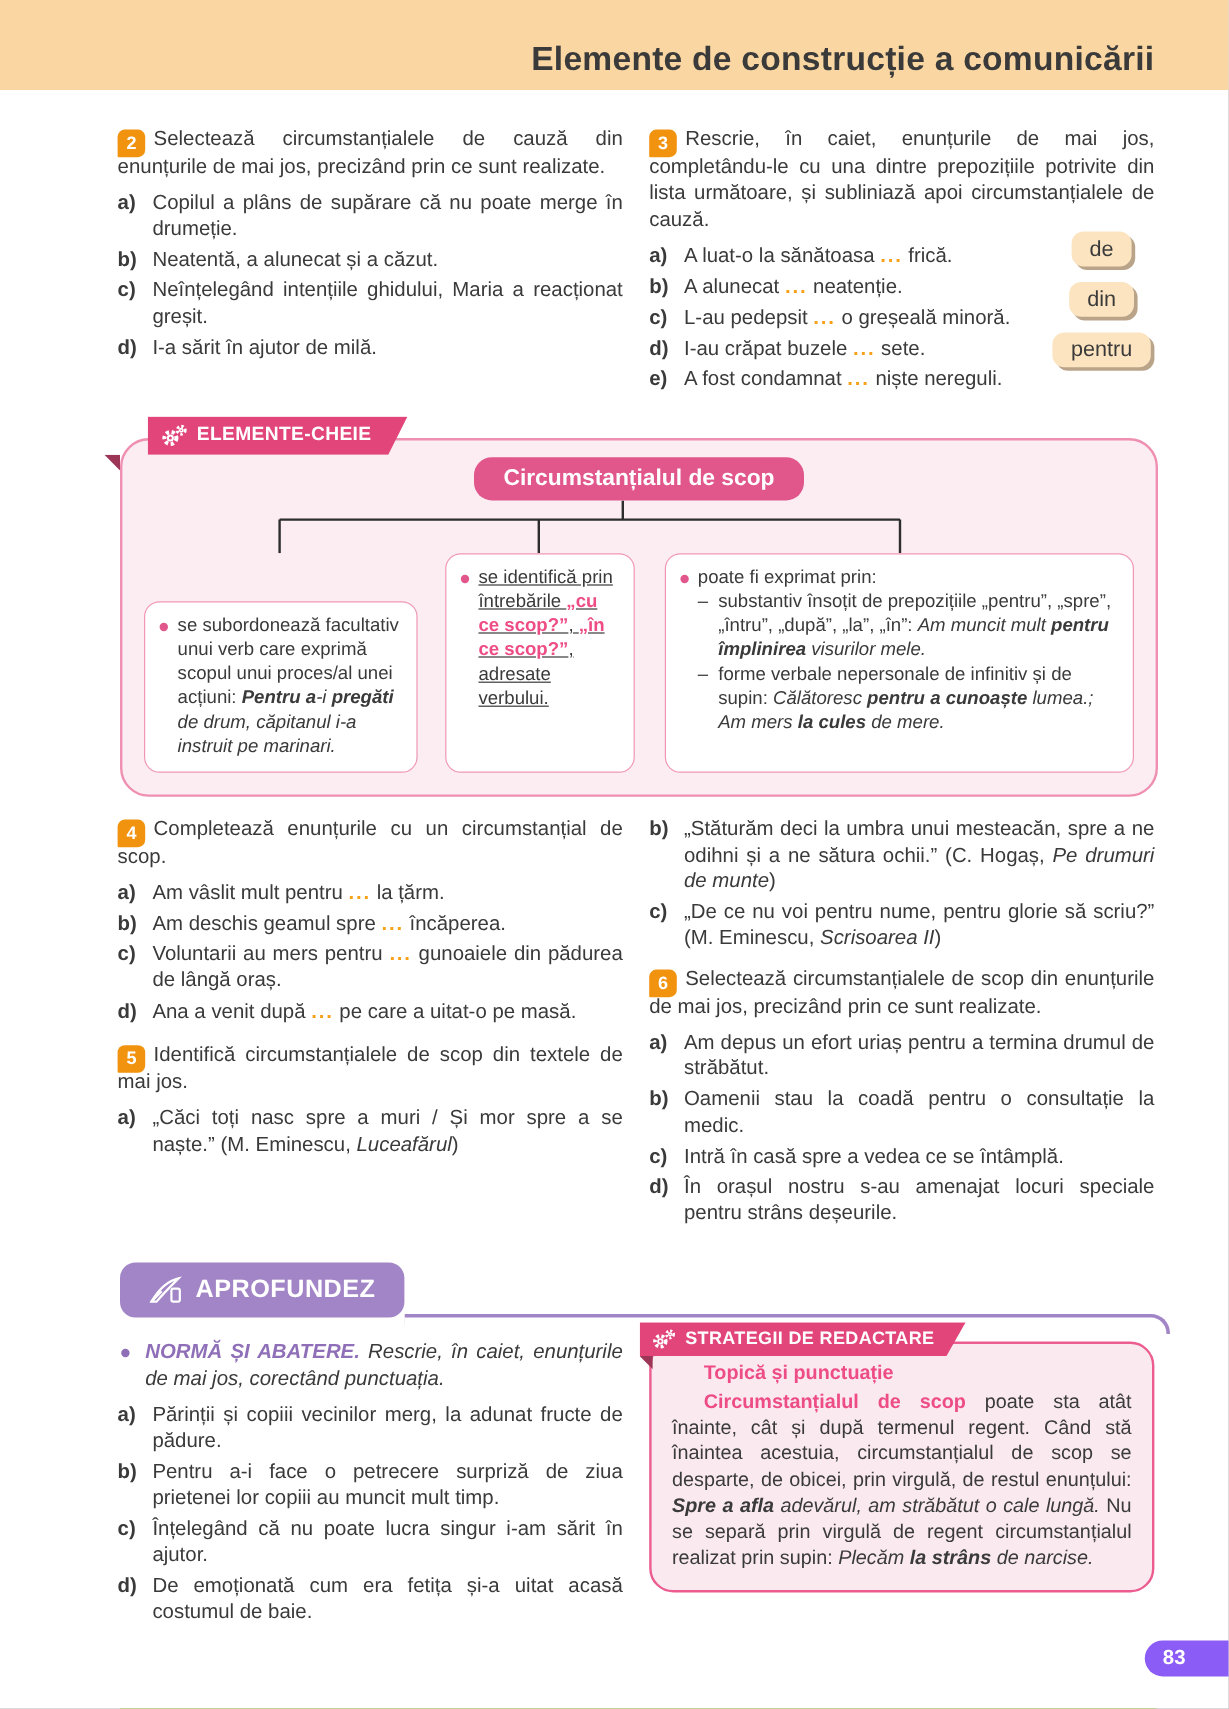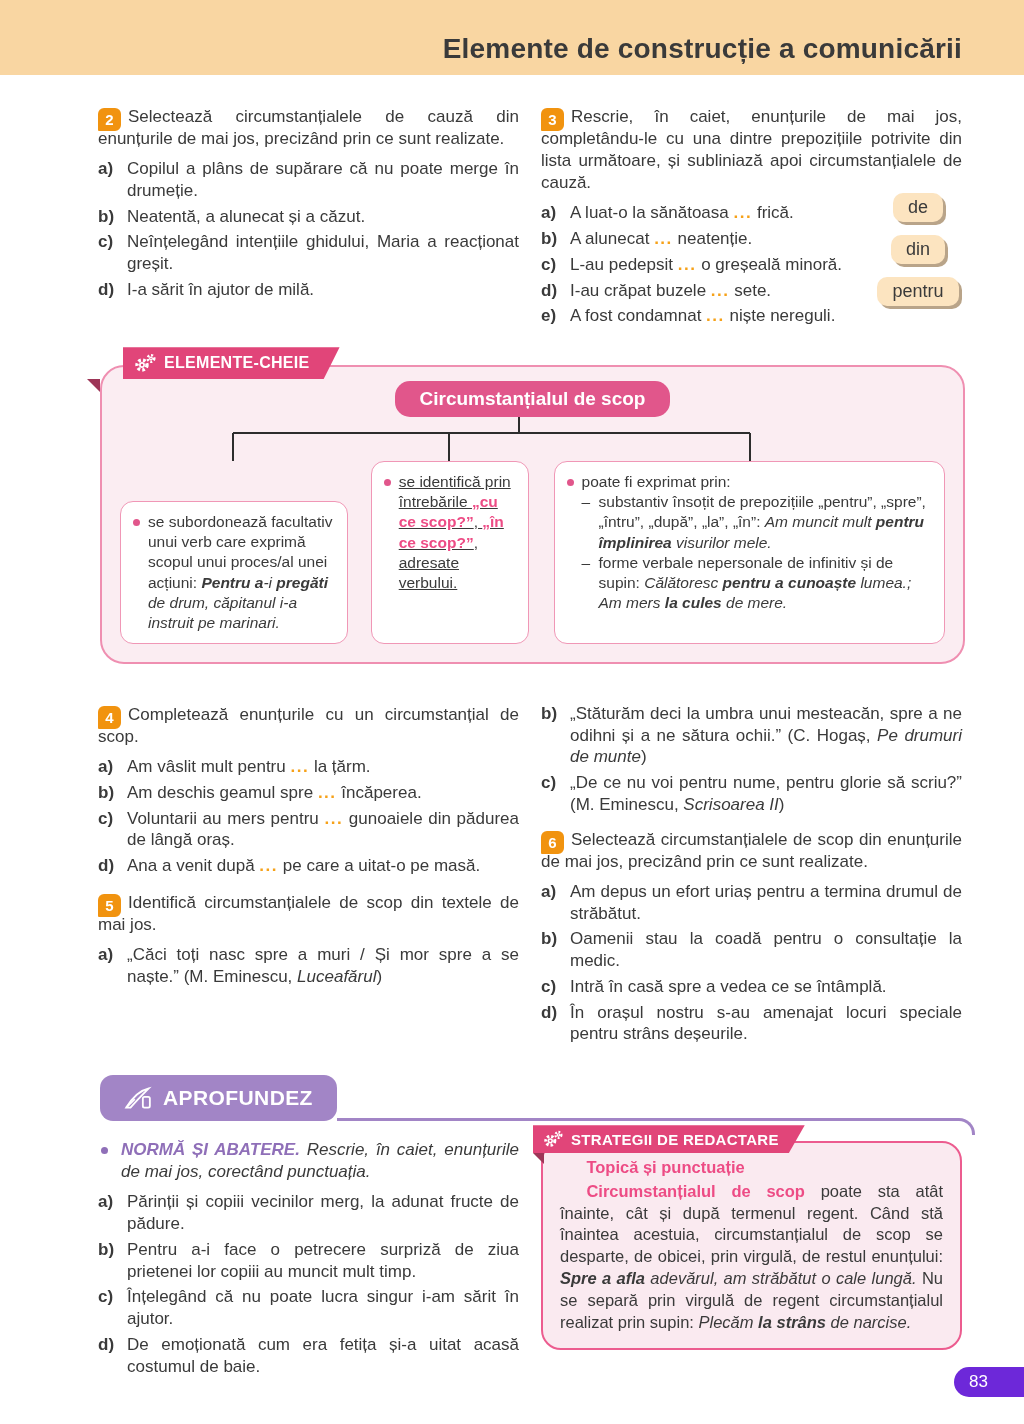--- a/index.html
+++ b/index.html
@@ -106,21 +106,21 @@
   .strat-box {
     background:#faeaf0; border:2px solid #ec5c8f; border-radius:20px;
     padding:14px 17px 15px 17px; font-size:16.5px; line-height:1.32; text-align:justify;
   }
   .strat-box .s-head { text-indent:1.6em; margin:0 0 2px 0; }
   .strat-box p { text-indent:1.6em; margin:0; }
 
   
   .page-tab {
     position:absolute; right:0; bottom:27px; width:70px; height:30px;
-    background:#6d28d9; border-radius:15px 0 0 15px; color:#fff; font-weight:normal;
+    background:#8b5cf6; border-radius:15px 0 0 15px; color:#fff; font-weight:bold;
     font-size:17px; line-height:30px; padding-left:15px;
   }
 
   .mt12 { margin-top:12px; }
   .mt14 { margin-top:14px; }
 </style>
 </head>
 <body>
 
 <div class="page">
@@ -228,21 +228,21 @@
             <circle cx="18" cy="5.5" r="1.3" stroke-width="1.3"></circle>
           </g>
         </svg>
       <span class="tab-label">ELEMENTE-CHEIE</span>
     </div>
     <svg class="fold ec-fold" width="13" height="13">
         <polygon points="0,0 13,0 13,13" fill="#9d3557"></polygon>
       </svg>
   </div>
 
-  <div class="cols" style="margin-top:39px;">
+  <div class="cols" style="margin-top:16px;">
     <div>
       <div>
         <p class="ex-intro"><span class="num-badge">4</span><span>Completează enunțurile cu un circumstanțial de scop.</span></p>
         <div class="item">
             <span class="lbl">a)</span>
             <span class="txt"><span>Am vâslit mult pentru</span> <span class="dots">...</span> <span>la țărm.</span></span>
           </div>
         <div class="item">
             <span class="lbl">b)</span>
             <span class="txt"><span>Am deschis geamul spre</span> <span class="dots">...</span> <span>încăperea.</span></span>

